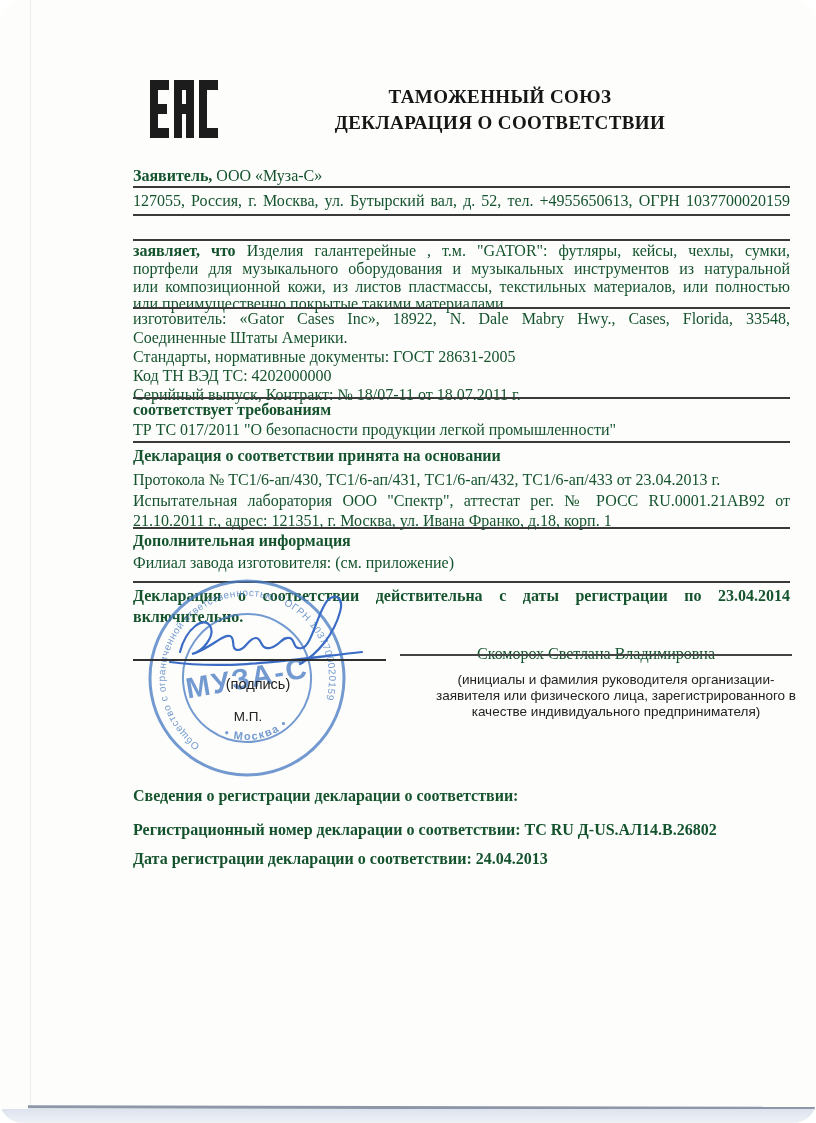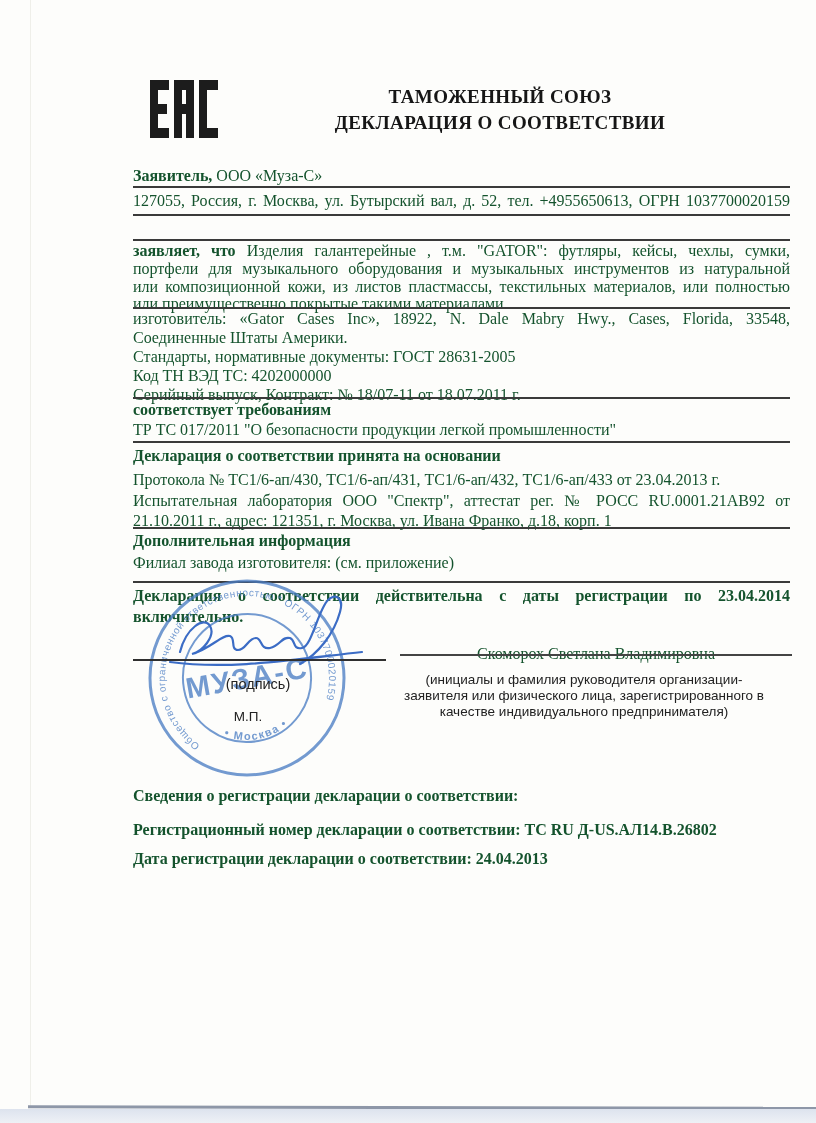--- a/index.html
+++ b/index.html
@@ -1,17 +1,17 @@
 <!DOCTYPE html>
 <html><head>
 <meta charset="utf-8">
 <style>
   html,body{margin:0;padding:0;background:#ffffff;}
   .page{position:relative;width:816px;height:1123px;background:#fdfdfb;overflow:hidden;
-        font-family:"Liberation Serif","DejaVu Serif",serif;color:#1f1f1f;}
+        font-family:"Liberation Serif","DejaVu Serif",serif;color:#1f1f1f;border-radius:22px;}
   .abs{position:absolute;}
   .serif{font-family:"Liberation Serif","DejaVu Serif",serif;font-size:16px;line-height:19px;color:#14532d;}
   .sans{font-family:"Liberation Sans","DejaVu Sans",sans-serif;color:#222;}
   .b{font-weight:bold;}
   .rule{position:absolute;height:2px;background:#3a3a3a;}
   .jl{text-align:justify;text-align-last:justify;}
   .title{font-weight:bold;font-size:19px;line-height:26px;text-align:center;letter-spacing:.4px;color:#161616;}
   .row{position:absolute;left:133px;width:657px;}
   .center{text-align:center;margin-top:12px;}
   .scan-left-line{position:absolute;left:30px;top:0;width:1px;height:1107px;background:#efefe9;}
@@ -128,21 +128,21 @@
       <path d="M 10,74 C 70,82 130,72 202,64"></path>
     </g>
   </svg>
 
   <div class="rule" style="left:133px;top:659px;width:253px;background:#2f2f2f;"></div>
   <div class="abs sans center" style="left:133px;top:664px;width:250px;font-size:14.5px;text-align:center;">(подпись)</div>
   <div class="abs sans center" style="left:133px;top:697px;width:230px;font-size:13.5px;">М.П.</div>
 
   <div class="abs serif center" style="left:400px;top:632px;width:392px;">Скоморох Светлана Владимировна</div>
   <div class="rule" style="left:400px;top:654px;width:392px;height:1.5px;background:#444;"></div>
-  <div class="abs sans center" style="left:388px;top:660px;width:392px;font-size:13.5px;line-height:16px;">
+  <div class="abs sans center" style="left:420px;top:660px;width:392px;font-size:13.5px;line-height:16px;">
     <div>(инициалы и фамилия руководителя организации-</div>
     <div>заявителя или физического лица, зарегистрированного в</div>
     <div>качестве индивидуального предпринимателя)</div>
   </div>
 
   <div class="row serif b" style="top:786px;">Сведения о регистрации декларации о соответствии:</div>
   <div class="row serif b" style="top:820px;">
     <span>Регистрационный номер декларации о соответствии:</span>
     <span>ТС RU Д-US.АЛ14.В.26802</span>
   </div>

